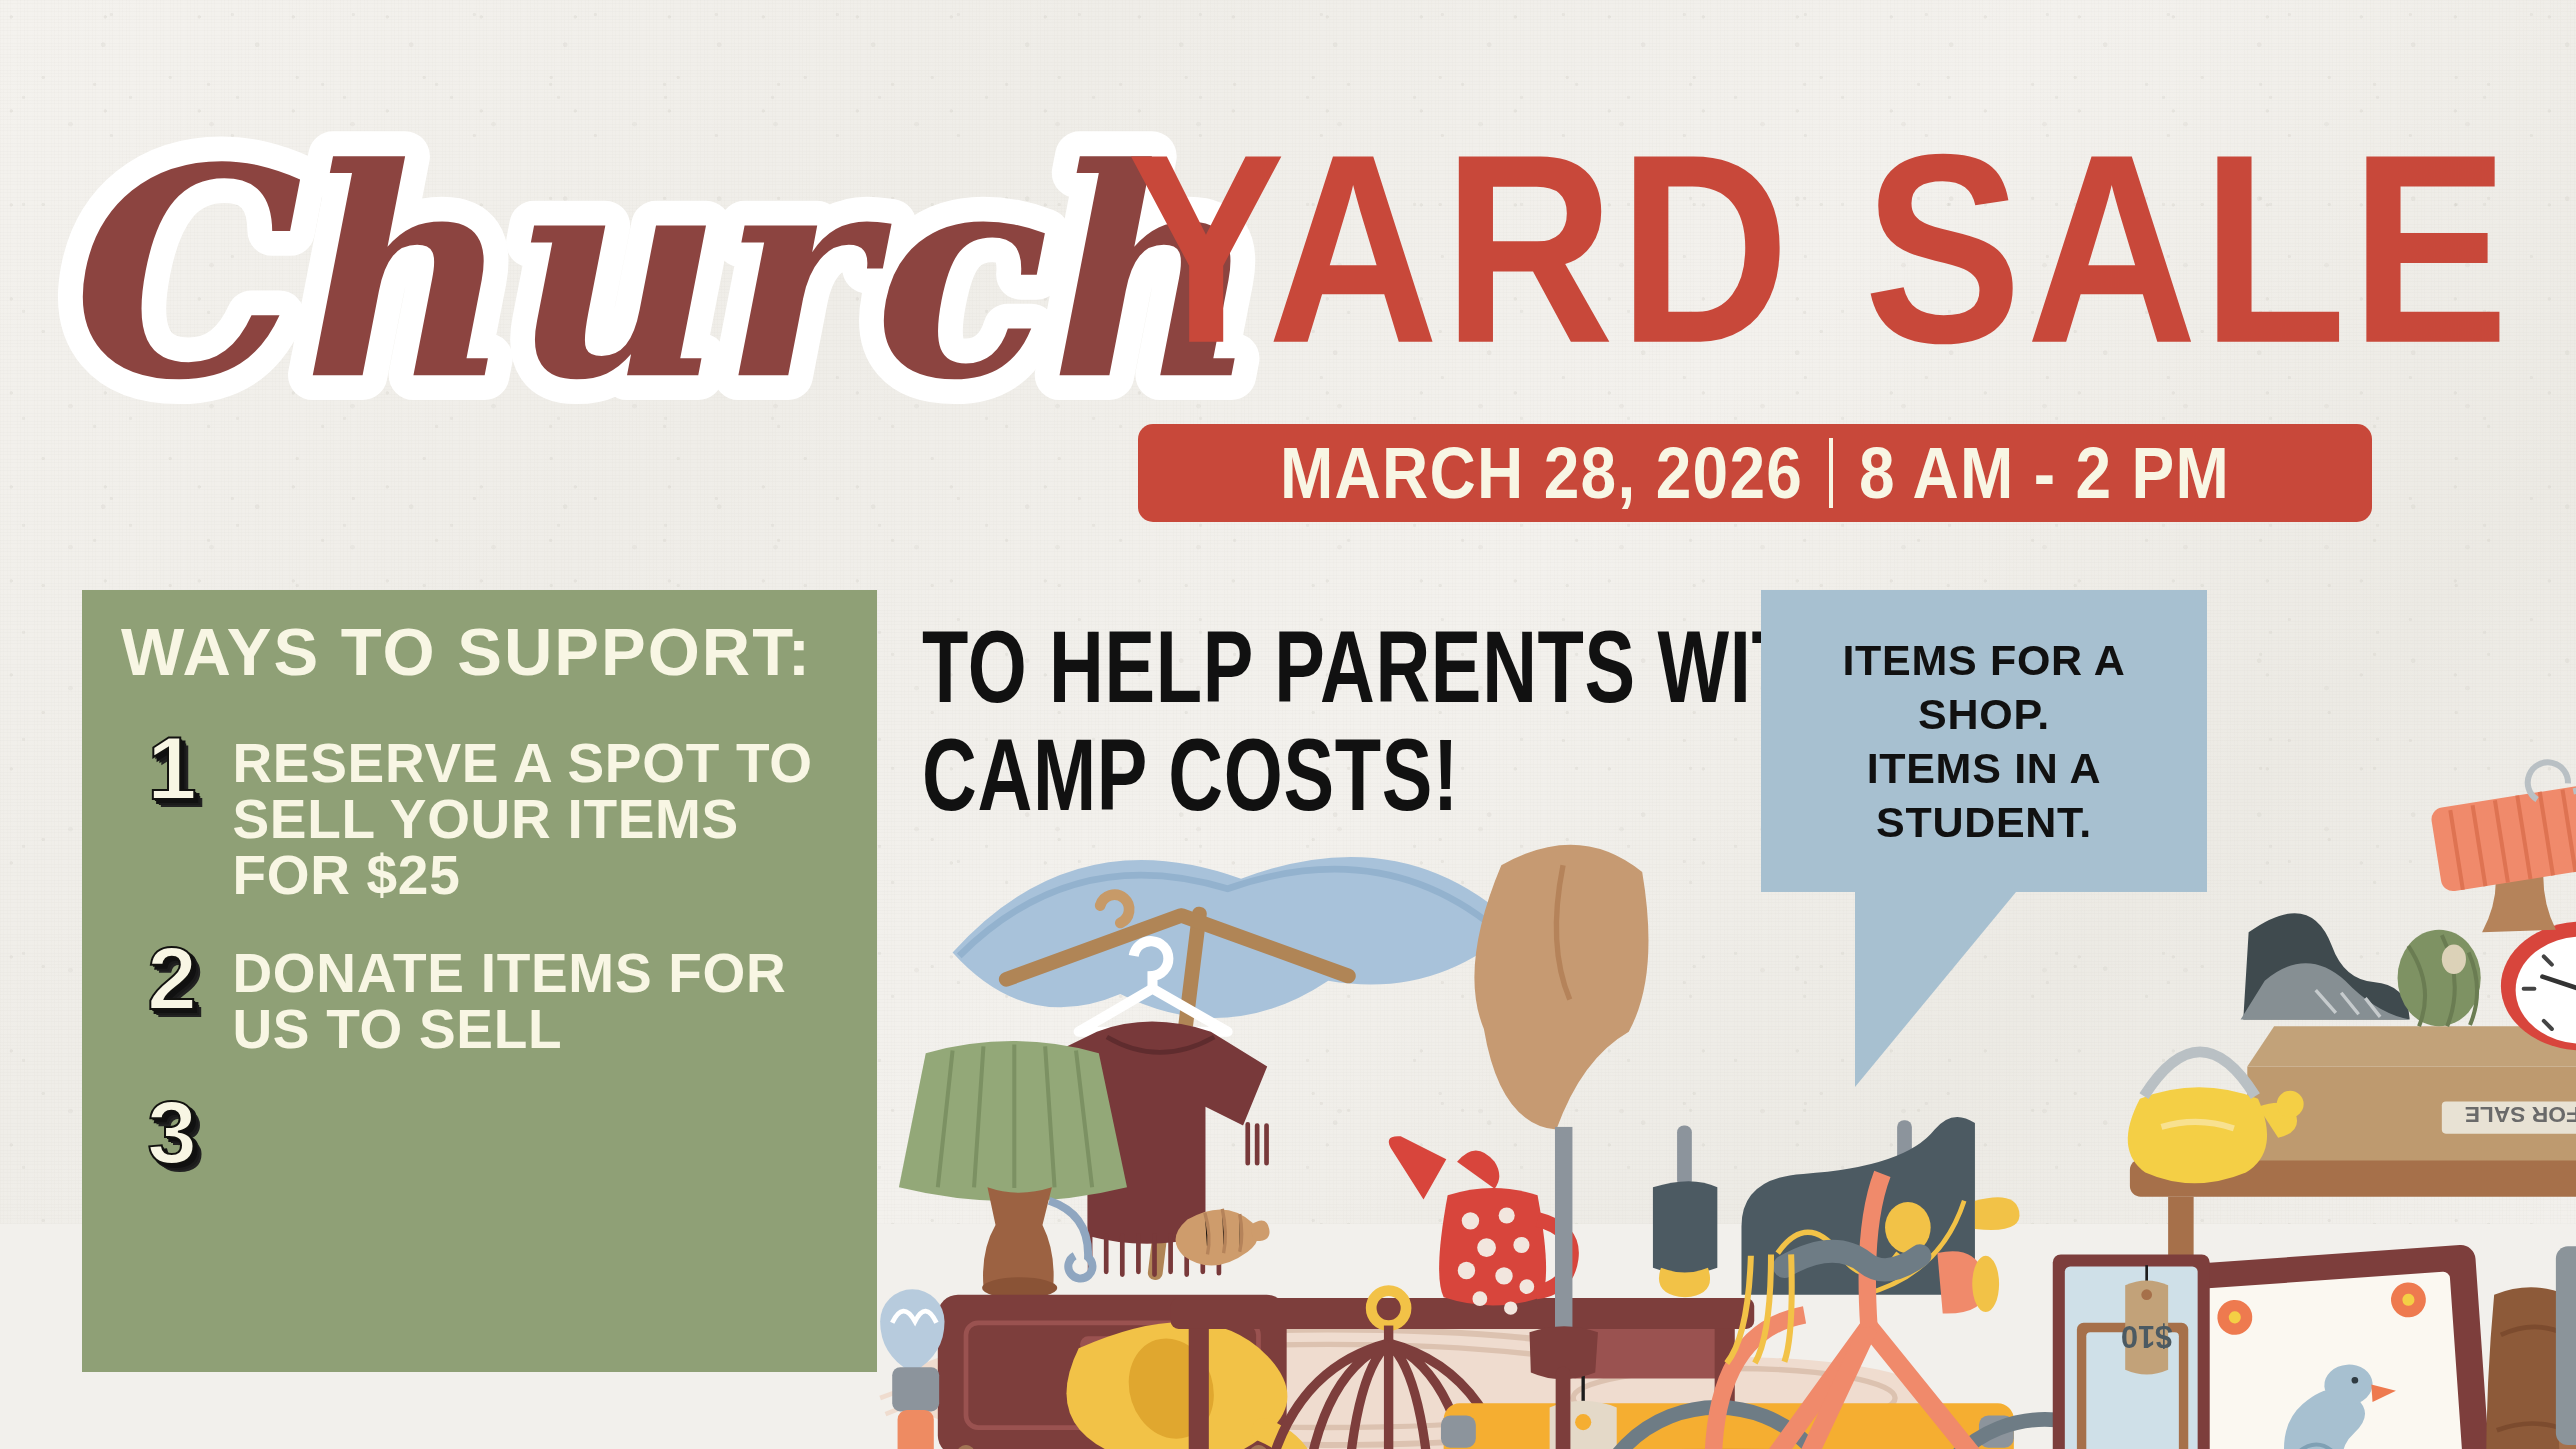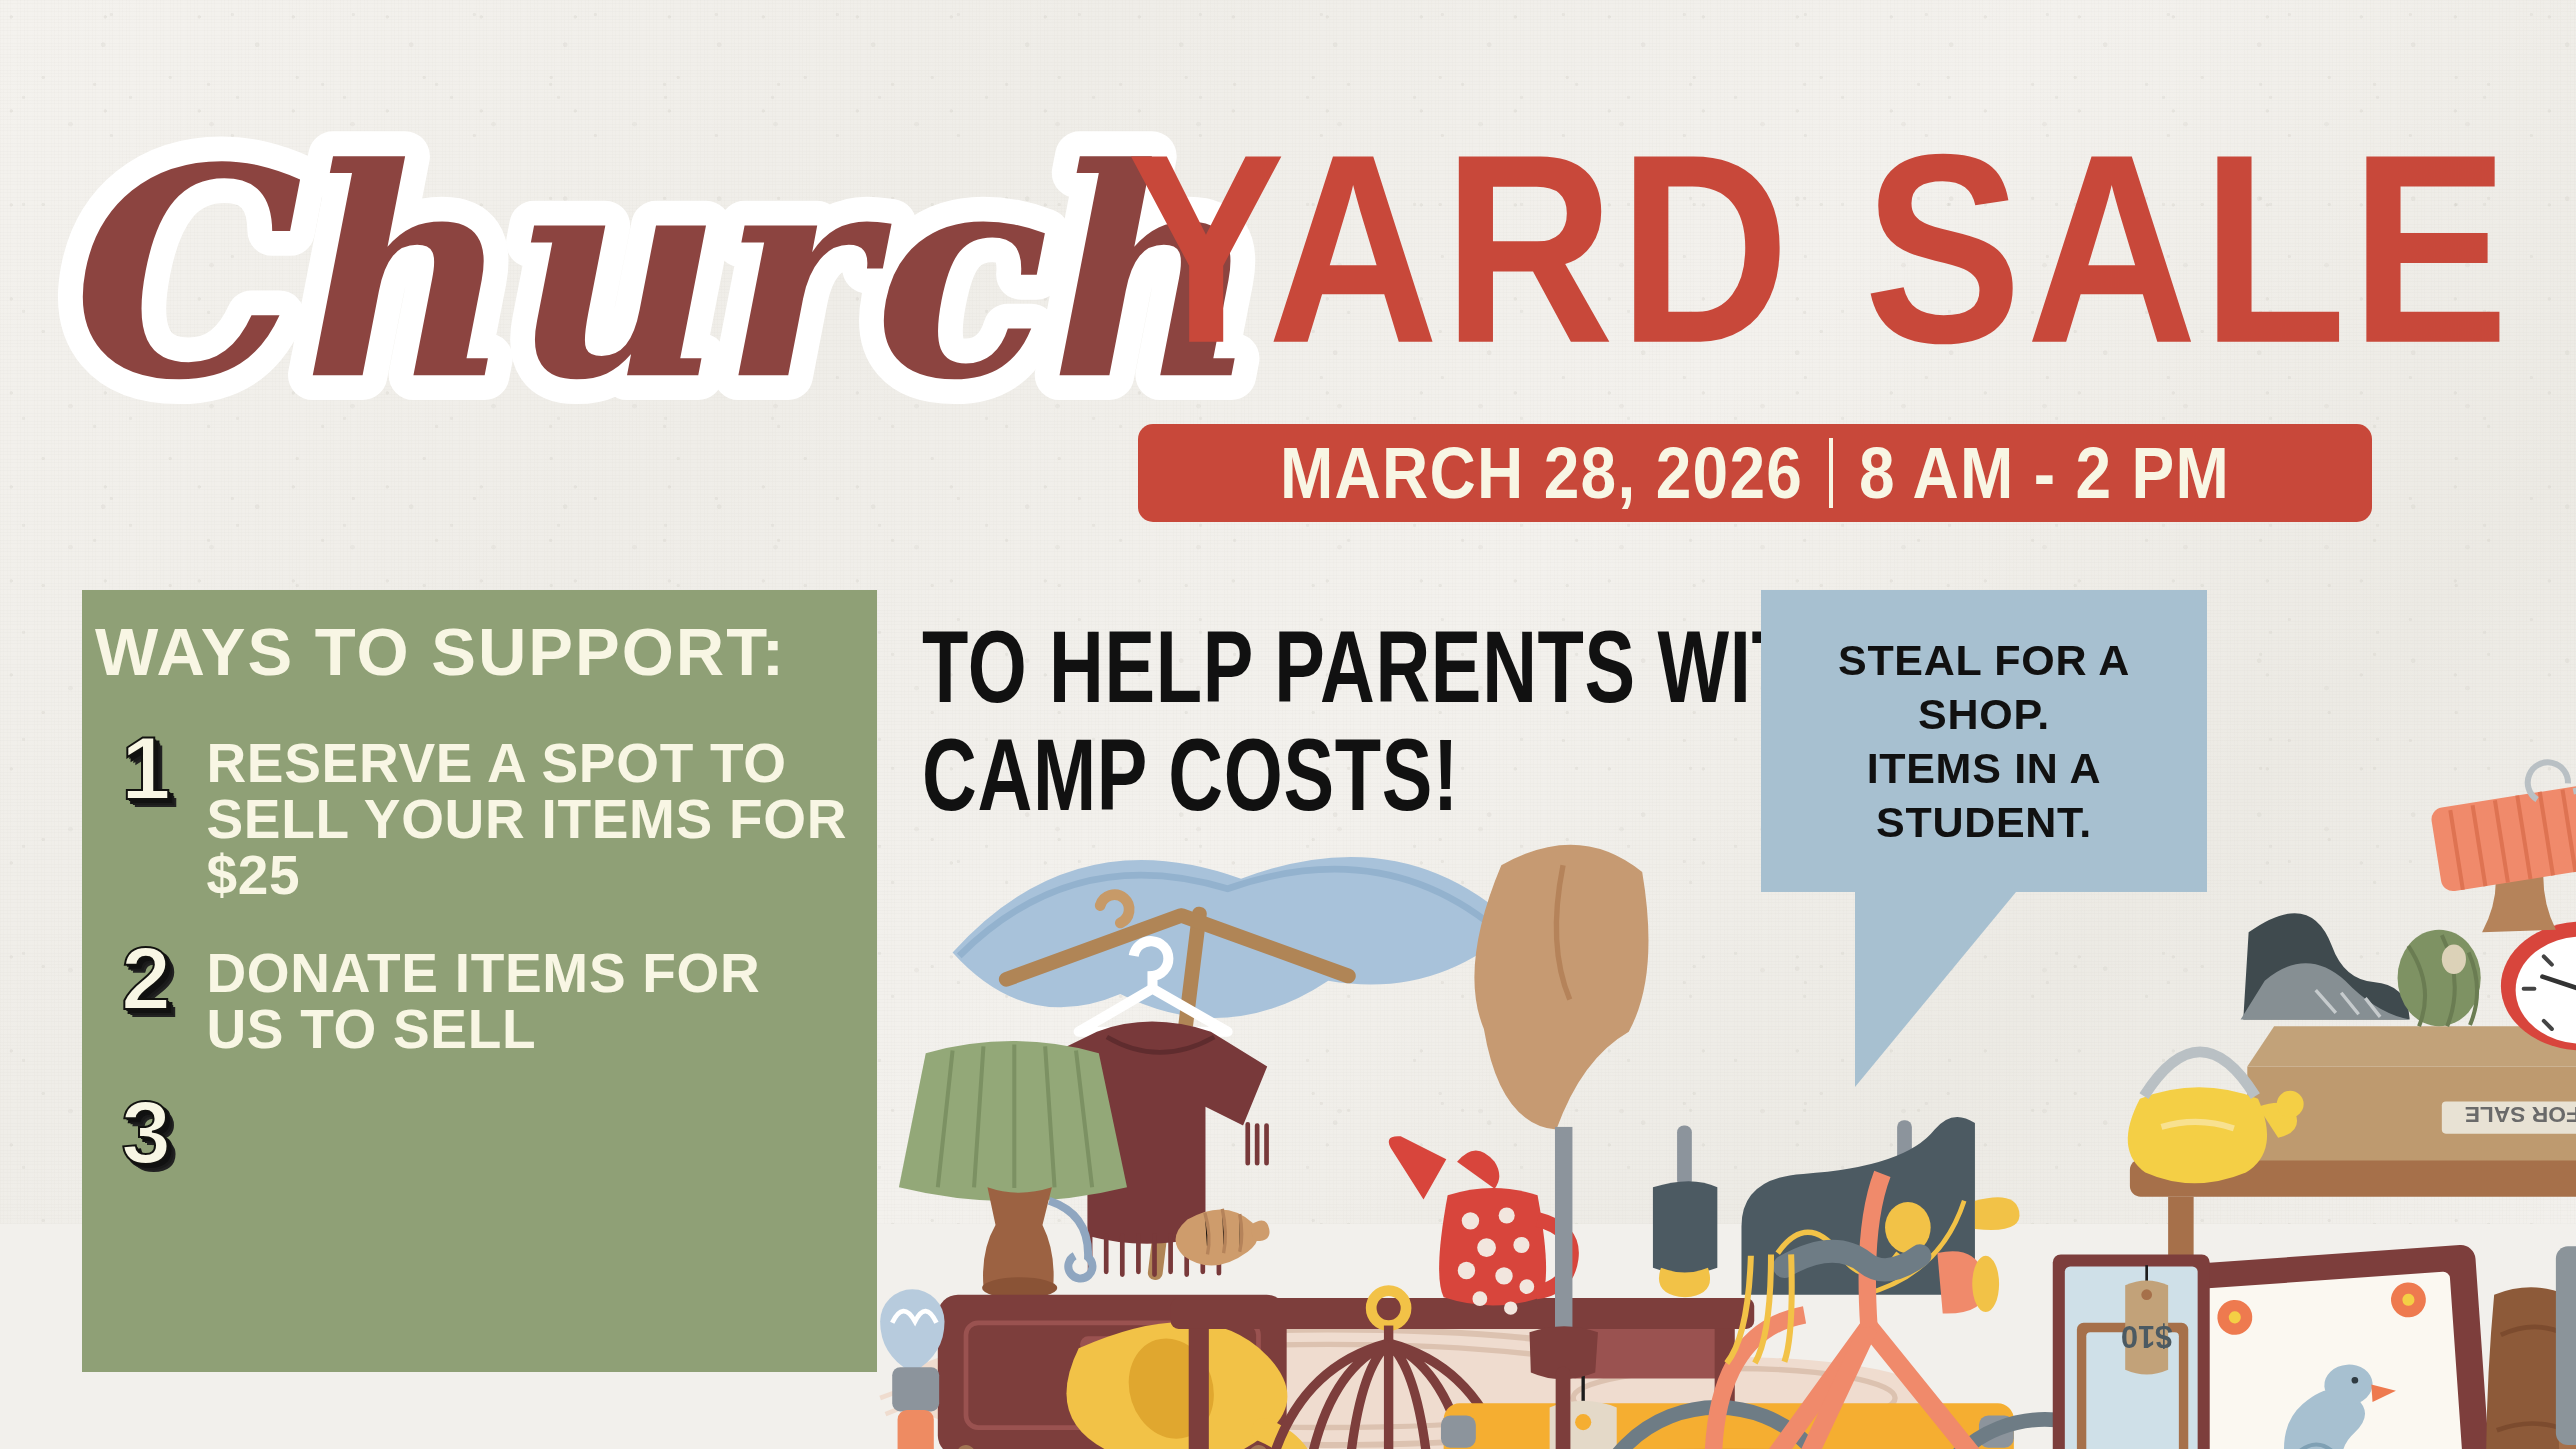--- a/index.html
+++ b/index.html
@@ -82,21 +82,21 @@
   }
   .datebar .divider{
     width:4.7px; height:70px; background:#F8F6E4; flex:none; transform:none;
   }
 
   
   .greenbox{
     position:absolute; left:82px; top:590px;
     width:795px; height:782px;
     background:#8FA076;
-    padding:23px 27px 0 13px;
+    padding:23px 27px 0 39px;
   }
   .ways-title{
     font-family:"Liberation Sans", sans-serif;
     font-weight:bold;
     font-size:67px;
     color:#F8F6E4;
     letter-spacing:2px;
     white-space:nowrap;
     margin-bottom:34px;
   }
@@ -212,21 +212,21 @@
       <div class="way-num">3</div>
     </div>
   </div>
 
   <div class="camp">
     <div>TO HELP PARENTS WITH</div>
     <div>CAMP COSTS!</div>
   </div>
 
   <div class="bubble">
-    <div class="bubble-line">STEAL FOR A</div>
+    <div class="bubble-line">ITEMS FOR A</div>
     <div class="bubble-line">SHOP.</div>
     <div class="bubble-line">ITEMS IN A</div>
     <div class="bubble-line">STUDENT.</div>
   </div>
   <div class="bubble-tail"></div>
 
   <div class="stage">
   <svg viewBox="0 0 3840 930" preserveAspectRatio="none" aria-hidden="true">
 
     <g>

